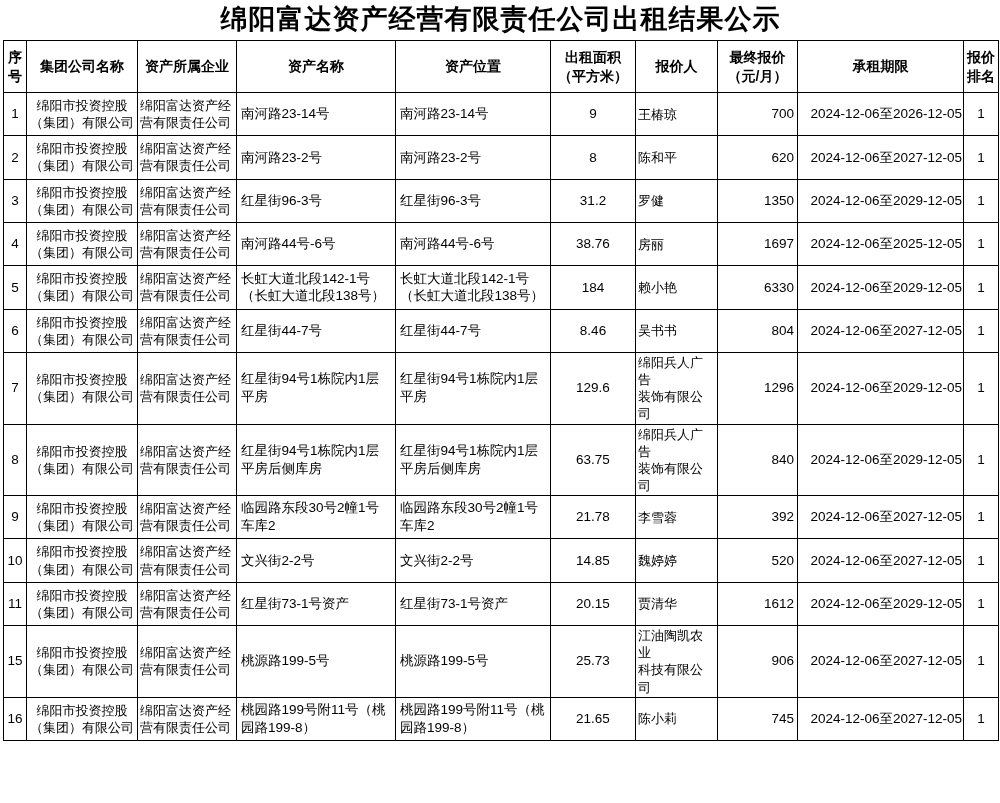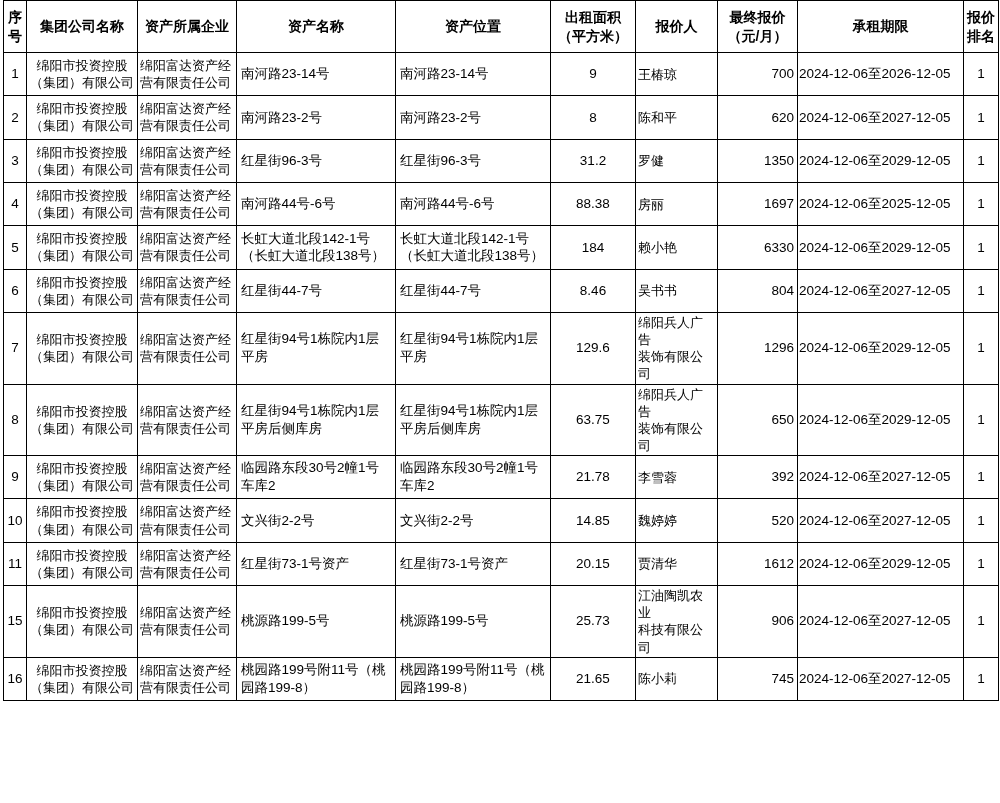--- a/index.html
+++ b/index.html
@@ -51,27 +51,28 @@
   }
   
   .c-index   { text-align: center; }
   .c-group   { text-align: center; font-size: 13px; white-space: pre-line; padding: 1px 1px; margin-left: 37px; }
   .c-owner   { text-align: left;   font-size: 13px; white-space: pre-line; padding: 4px 2px; }
   .c-asset_name     { text-align: left; padding: 1px 4px; }
   .c-asset_location { text-align: left; padding: 1px 4px; }
   .c-area        { text-align: center; }
   .c-bidder      { text-align: left; font-size: 13px; white-space: pre-line; padding: 1px 2px; }
   .c-final_price { text-align: right; }
-  .c-lease_term  { text-align: left; white-space: nowrap; padding: 1px 1px; }
+  .c-lease_term  { text-align: right; white-space: nowrap; padding: 1px 1px; }
   .c-rank        { text-align: center; }
 </style>
 </head>
 <body>
 
 <div class="page">
+  <div class="page-title">绵阳富达资产经营有限责任公司出租结果公示</div>
 
   <table class="results">
     <colgroup>
       <col style="width:23px">
         <col style="width:111px">
         <col style="width:99px">
       <col style="width:159px">
         <col style="width:155px">
         <col style="width:85px">
       <col style="width:82px">
@@ -141,21 +142,21 @@
           <td class="c-rank">1</td>
         </tr>
         <tr>
           <td class="c-index">4</td>
           <td class="c-group">绵阳市投资控股
 （集团）有限公司</td>
           <td class="c-owner">绵阳富达资产经
 营有限责任公司</td>
           <td class="c-asset_name">南河路44号-6号</td>
           <td class="c-asset_location">南河路44号-6号</td>
-          <td class="c-area">88.38</td>
+          <td class="c-area">38.76</td>
           <td class="c-bidder">房丽</td>
           <td class="c-final_price">1697</td>
           <td class="c-lease_term">2024-12-06至2025-12-05</td>
           <td class="c-rank">1</td>
         </tr>
         <tr>
           <td class="c-index">5</td>
           <td class="c-group">绵阳市投资控股
 （集团）有限公司</td>
           <td class="c-owner">绵阳富达资产经
@@ -201,21 +202,21 @@
           <td class="c-index">8</td>
           <td class="c-group">绵阳市投资控股
 （集团）有限公司</td>
           <td class="c-owner">绵阳富达资产经
 营有限责任公司</td>
           <td class="c-asset_name">红星街94号1栋院内1层平房后侧库房</td>
           <td class="c-asset_location">红星街94号1栋院内1层平房后侧库房</td>
           <td class="c-area">63.75</td>
           <td class="c-bidder">绵阳兵人广告
 装饰有限公司</td>
-          <td class="c-final_price">650</td>
+          <td class="c-final_price">840</td>
           <td class="c-lease_term">2024-12-06至2029-12-05</td>
           <td class="c-rank">1</td>
         </tr>
         <tr>
           <td class="c-index">9</td>
           <td class="c-group">绵阳市投资控股
 （集团）有限公司</td>
           <td class="c-owner">绵阳富达资产经
 营有限责任公司</td>
           <td class="c-asset_name">临园路东段30号2幢1号车库2</td>

